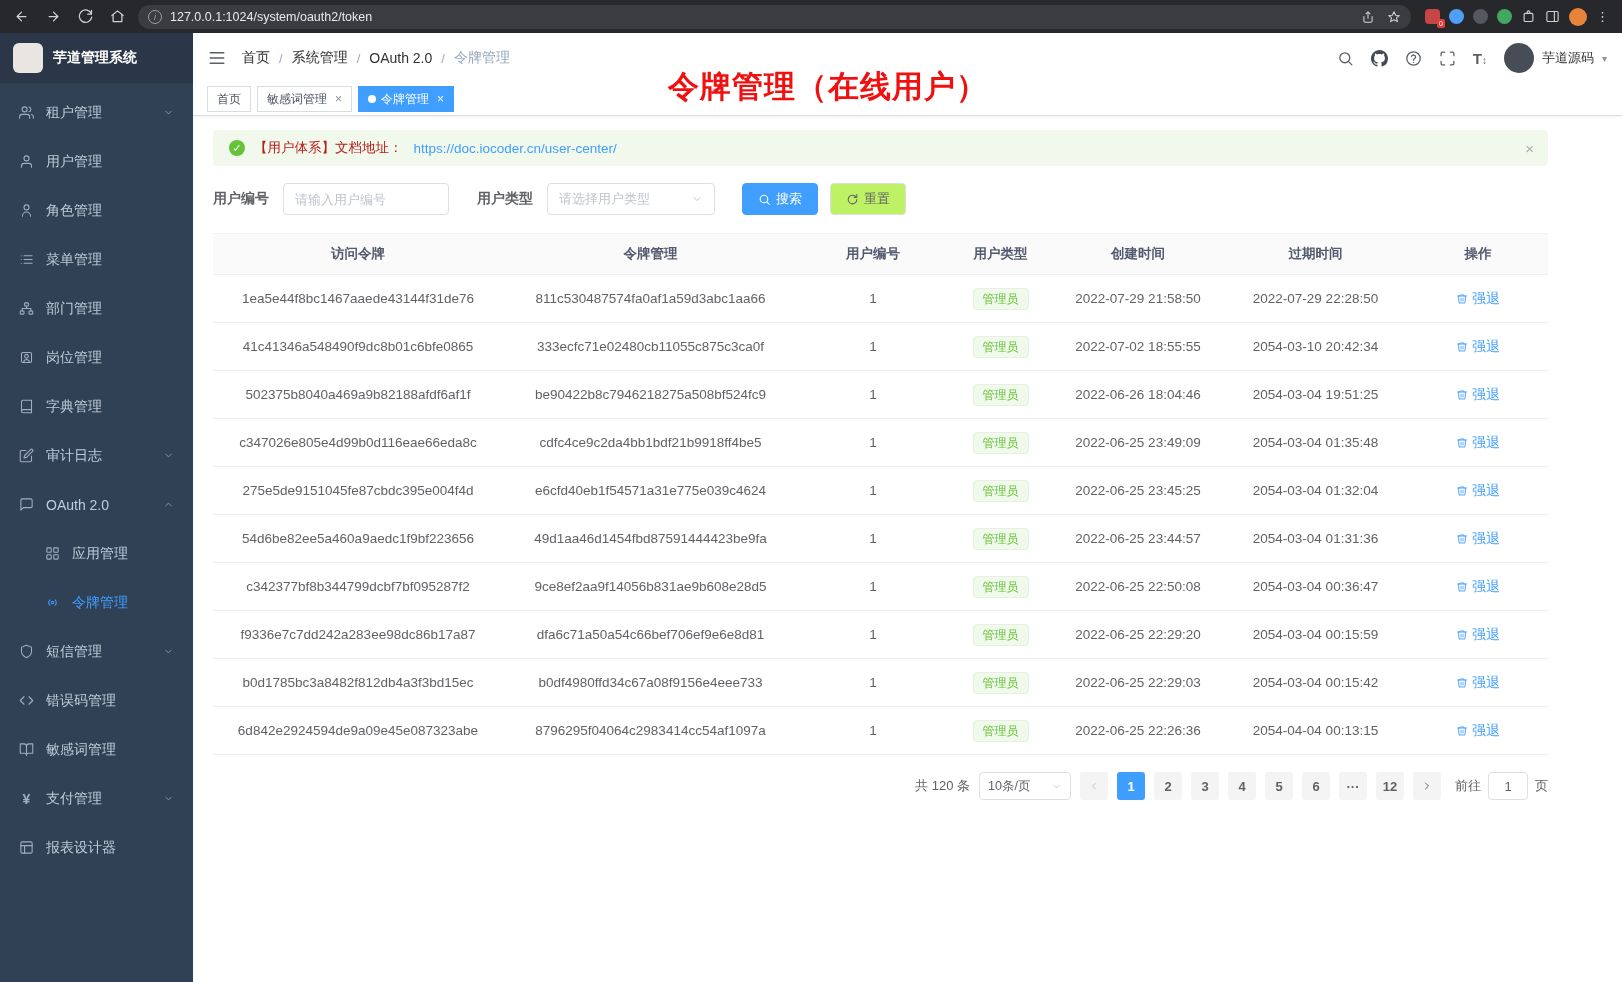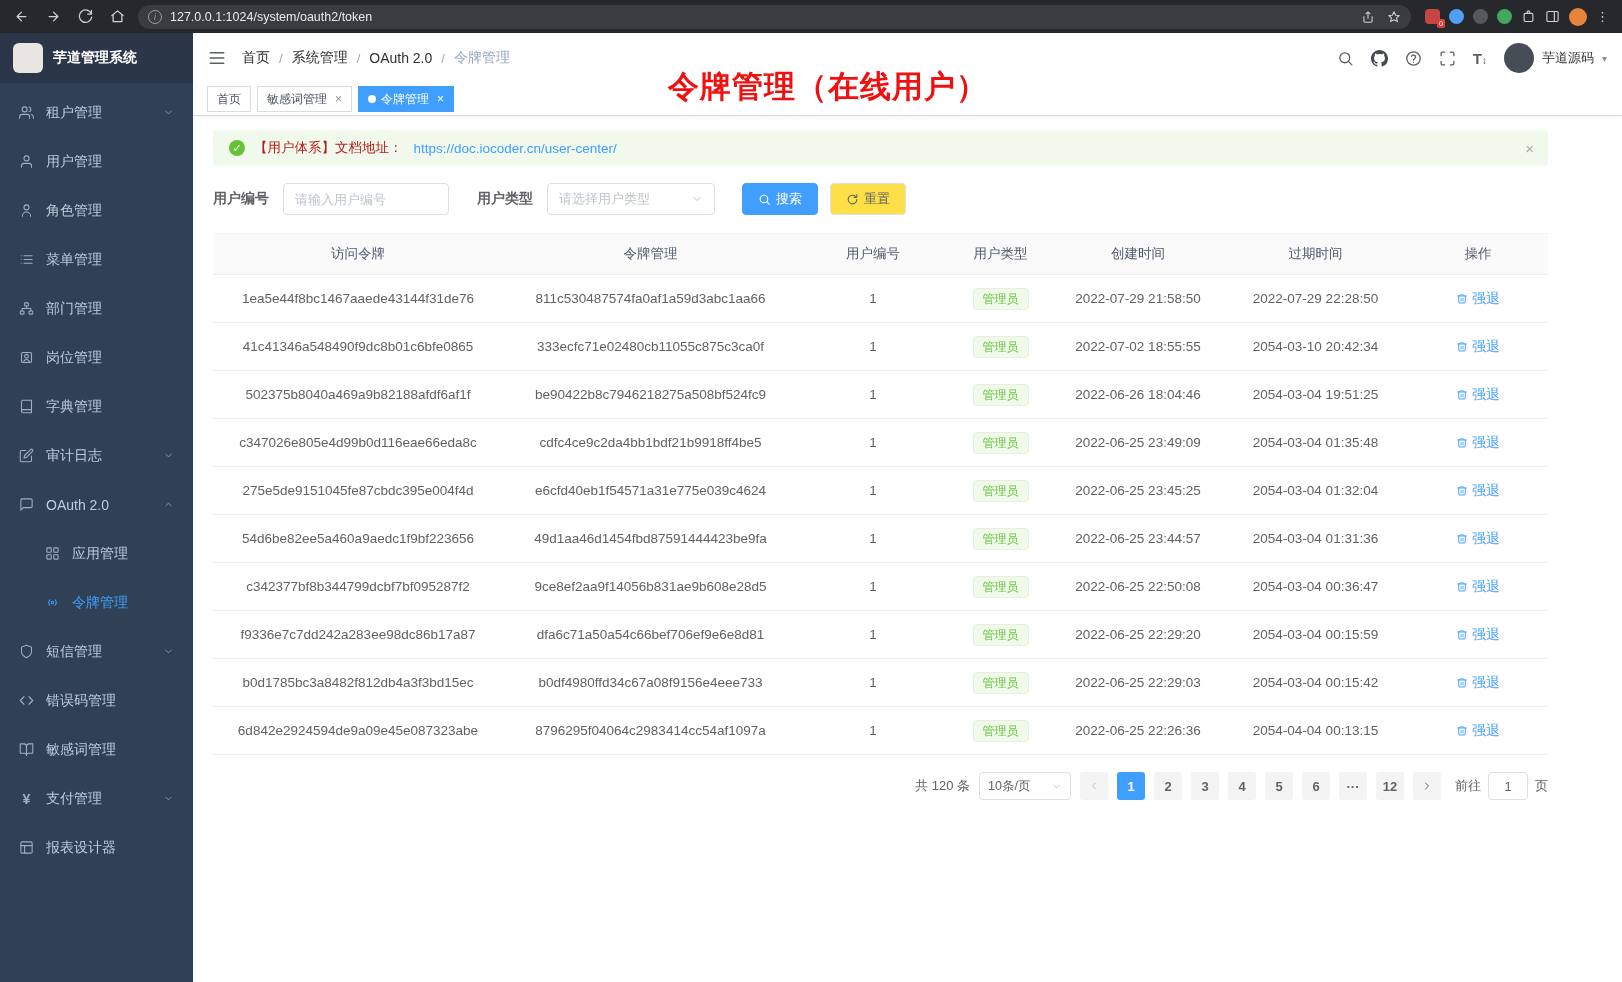--- a/index.html
+++ b/index.html
@@ -76,25 +76,25 @@
 
 .filter{display:flex;align-items:center;margin-top:17px}
 .flabel{font-weight:700;color:#606266;margin-right:14px;font-size:14px}
 .ftext-input{width:166px;height:32px;border:1px solid #dcdfe6;border-radius:4px;padding:0 11px;font-size:13px;color:#606266;outline:none;margin-right:28px}
 .ftext-input::placeholder{color:#bfc4cc}
 .fselect{width:168px;height:32px;border:1px solid #dcdfe6;border-radius:4px;display:flex;align-items:center;justify-content:space-between;padding:0 11px;color:#bfc4cc;font-size:13px;cursor:pointer}
 .fselect svg{width:12px;height:12px;stroke:#c0c4cc;fill:none;stroke-width:2;stroke-linecap:round;stroke-linejoin:round}
 .btn{height:32px;display:inline-flex;align-items:center;gap:5px;padding:0 15px;border-radius:4px;font-size:13px;cursor:pointer}
 .btn svg{width:13px;height:13px;stroke:currentColor;fill:none;stroke-width:2;stroke-linecap:round;stroke-linejoin:round}
 .btn-primary{background:#409eff;color:#fff;border:1px solid #409eff;margin-left:27px}
-.btn-plain{background:#fde047;color:#606266;border:1px solid #dcdfe6;margin-left:12px}
+.btn-plain{background:#bef264;color:#606266;border:1px solid #dcdfe6;margin-left:12px}
 
 .table-wrap{margin-top:18px}
 table{width:100%;border-collapse:collapse;table-layout:fixed}
-th{height:41px;background:#fafafa;color:#515a6e;font-weight:400;font-size:13.5px;border-bottom:1px solid #ebeef5;border-top:1px solid #f2f3f5;text-align:center}
+th{height:41px;background:#fafafa;color:#515a6e;font-weight:700;font-size:13.5px;border-bottom:1px solid #ebeef5;border-top:1px solid #f2f3f5;text-align:center}
 td{height:48px;border-bottom:1px solid #ebeef5;text-align:center;font-size:13.5px;color:#606266;white-space:nowrap;overflow:hidden}
 .tag{display:inline-block;padding:2px 9px;font-size:12px;color:#67c23a;background:#f0f9eb;border:1px solid #e1f3d8;border-radius:4px;line-height:16px}
 .dlink{color:#409eff;display:inline-flex;align-items:center;gap:4px;cursor:pointer;font-size:14px}
 .dlink svg{width:12px;height:12px;stroke:#409eff;fill:none;stroke-width:1.8;stroke-linecap:round;stroke-linejoin:round}
 
 
 .pager{display:flex;align-items:center;justify-content:flex-end;margin-top:17px;gap:9px;font-size:13px;color:#606266}
 .size-select{width:92px;height:28px;border:1px solid #dcdfe6;border-radius:4px;display:flex;align-items:center;justify-content:space-between;padding:0 8px;font-size:12.5px;color:#606266;cursor:pointer}
 .size-select svg{width:11px;height:11px;stroke:#c0c4cc;fill:none;stroke-width:2;stroke-linecap:round;stroke-linejoin:round}
 .parrow,.pnum{min-width:28px;height:28px;padding:0 6px;background:#f4f4f5;border-radius:3px;display:inline-flex;align-items:center;justify-content:center;font-size:13px;color:#606266;cursor:pointer;font-weight:600}

